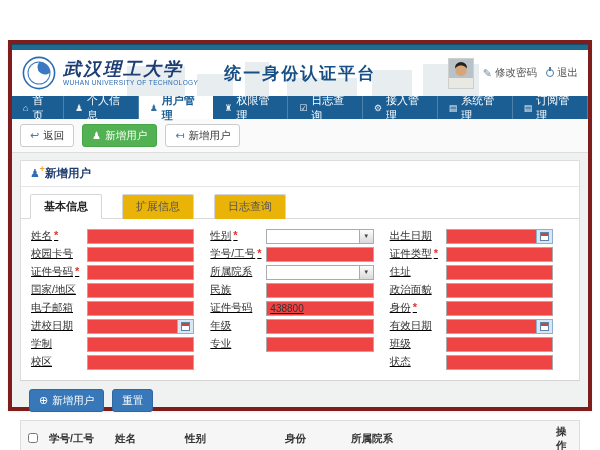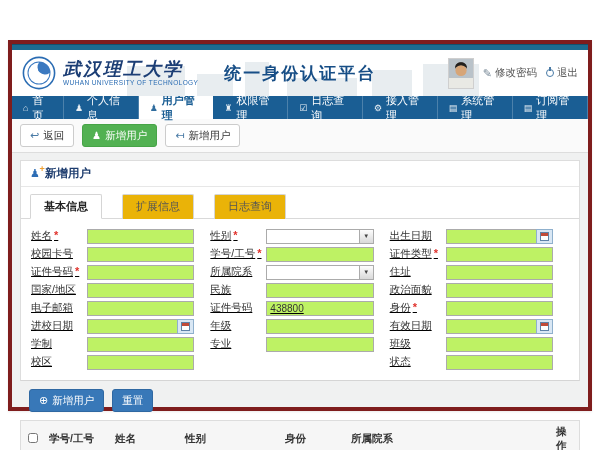--- a/index.html
+++ b/index.html
@@ -62,21 +62,21 @@
     position:relative; top:1px; }
   .tab.active { background:#fff; color:#222; font-weight:bold; border-bottom:1px solid #fff; }
   
   .fgrid { display:flex; padding:8px 10px 9px 10px;text-decoration:underline; }
   .fcol { flex:1; display:flex; flex-direction:column; }
   .frow { display:flex; align-items:center; height:18px; }
   .flabel { width:56px; flex:0 0 auto; font-size:10.5px; color:#333; white-space:nowrap; }
   .fstar { color:#e0312b; font-weight:bold; margin-left:2px; font-size:11px; }
   .fctl { flex:1; margin-right:16px; display:flex; }
   .txt { width:100%; height:15px; border:1px solid #ababab; font-size:10px; padding:0 3px;
-    background:#bef264; color:#333; font-family:inherit; }
+    background:#ef4444; color:#333; font-family:inherit; }
   .sel { width:100%; height:15px; border:1px solid #ababab; background:#fff; position:relative; cursor:pointer; }
   .sel-arrow { position:absolute; right:0; top:0; width:14px; height:13px;
     background:linear-gradient(#fdfdfd,#d9d9d9); border-left:1px solid #ababab;
     font-size:6px; color:#444; display:flex; align-items:center; justify-content:center; }
   .datew { width:100%; display:flex; }
   .datew .txt { flex:1; border-right:none; }
   .calbtn { width:17px; height:15px; background:#d9e7f4; border:1px solid #8fb0cd;
     display:flex; align-items:center; justify-content:center; cursor:pointer; }
   .calicon { width:9px; height:9px; border:1px solid #5e82a8;
     background:linear-gradient(#c14b3a 0 2.5px,#fff 2.5px); display:block; }

